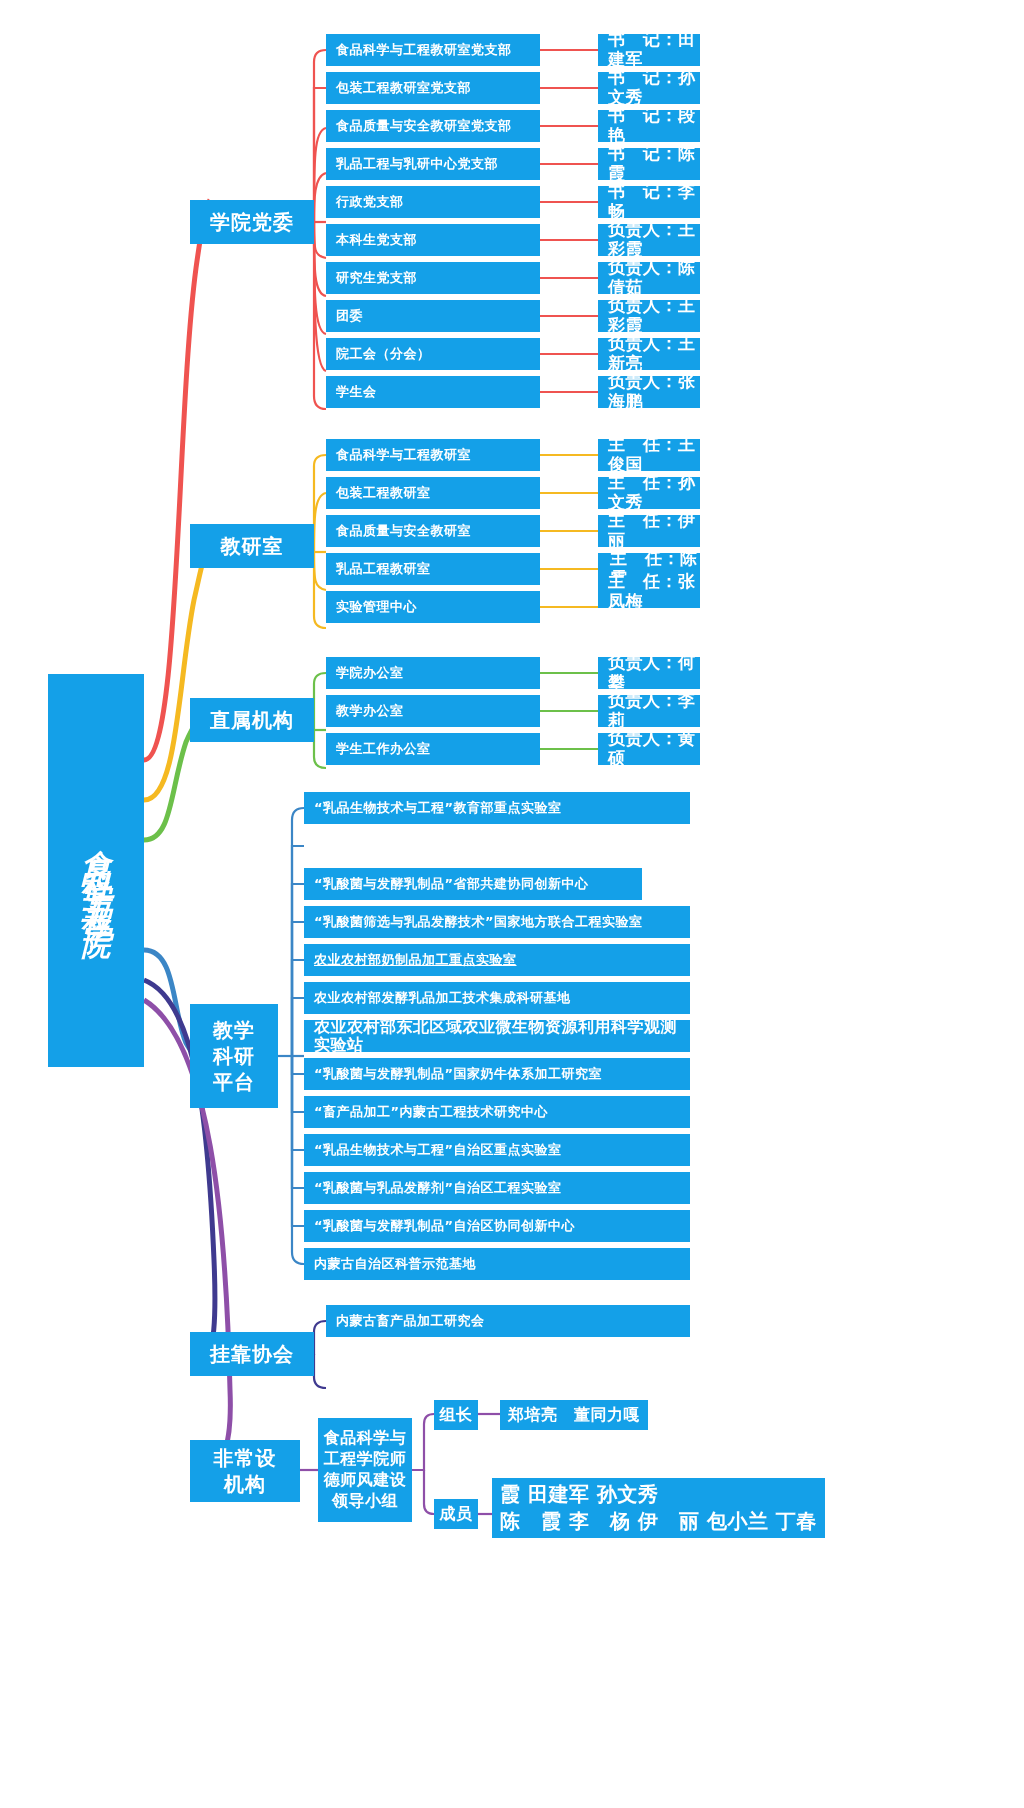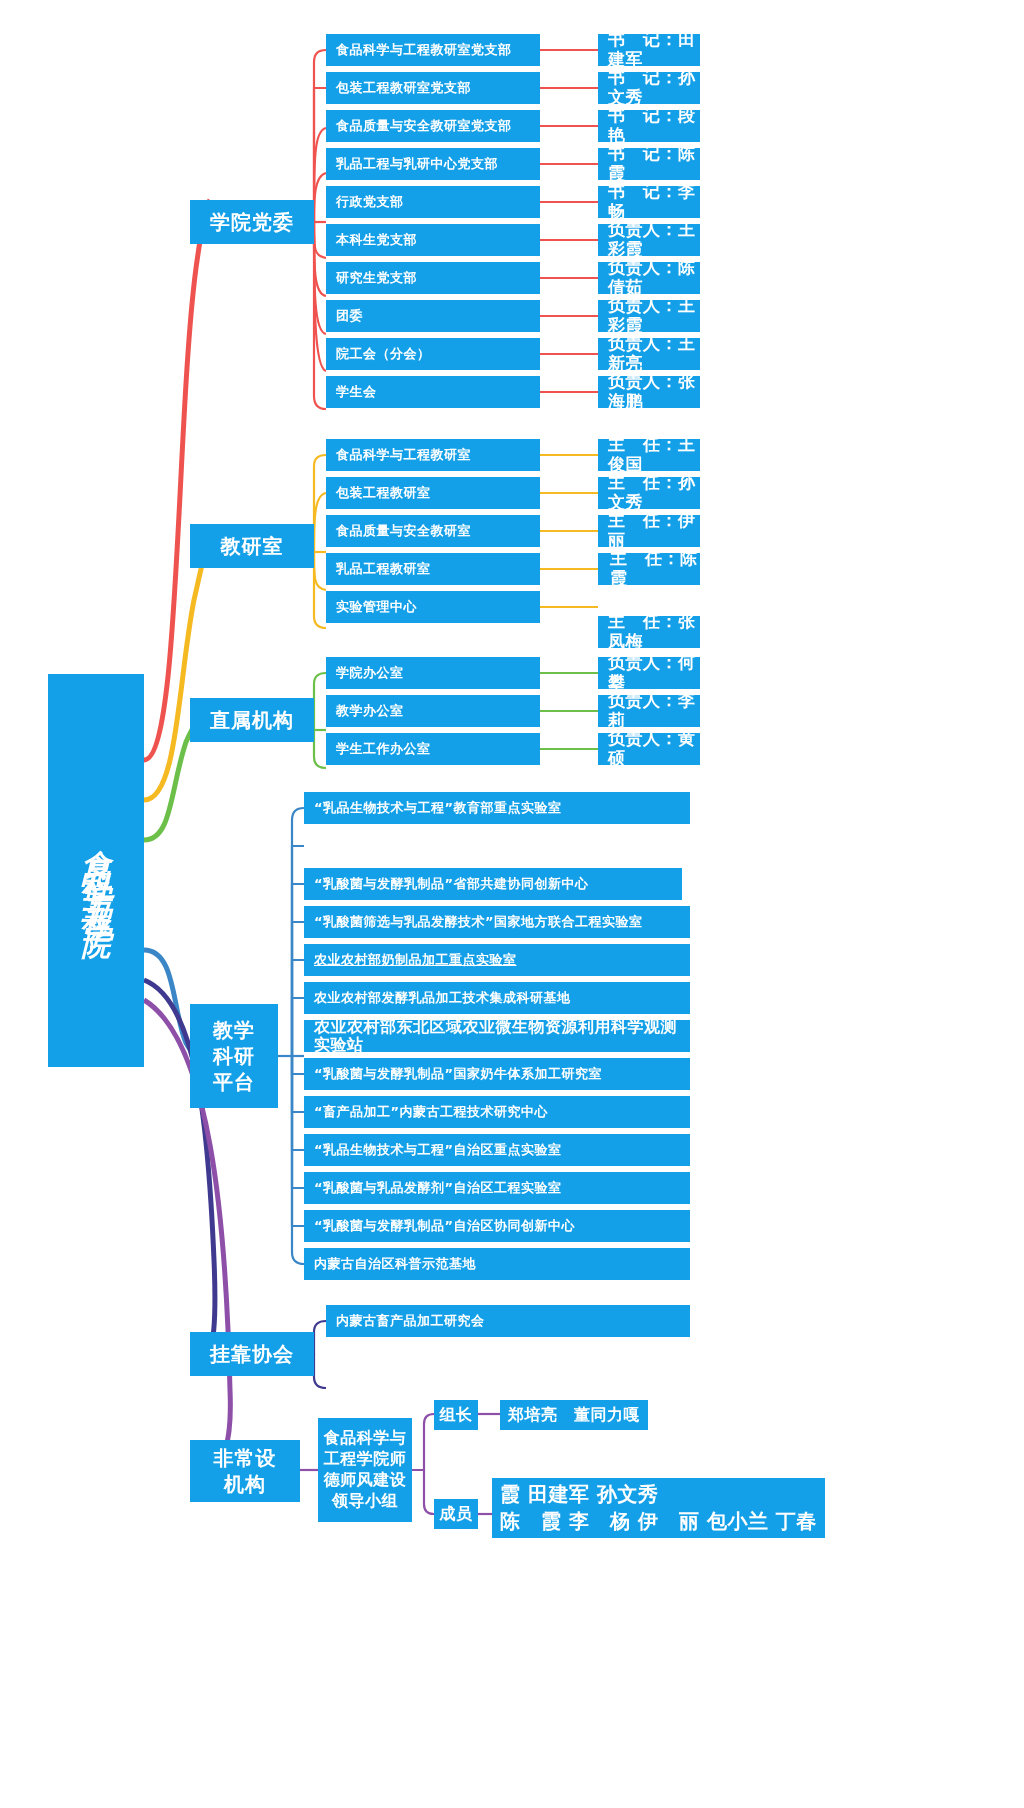--- a/index.html
+++ b/index.html
@@ -257,21 +257,21 @@
   <div class="node l2 left-text" style="left:326px;top:553px;width:214px;height:32px;">
     <span>乳品工程教研室</span>
     </div>
   <div class="node l3 left-text" style="left:598px;top:553px;width:102px;height:32px;padding-left:12px;">
     <span>主　任：陈　霞</span>
     </div>
 
   <div class="node l2 left-text" style="left:326px;top:591px;width:214px;height:32px;">
     <span>实验管理中心</span>
     </div>
-  <div class="node l3 left-text" style="left:598px;top:616px;width:102px;height:32px;">
+  <div class="node l3 left-text" style="left:598px;top:576px;width:102px;height:32px;">
     <span>主　任：张凤梅</span>
     </div>
 
   <div class="node branch-head" style="left:190px;top:698px;width:124px;height:44px;">
     <span>直属机构</span>
   </div>
 
   <div class="node l2 left-text" style="left:326px;top:657px;width:214px;height:32px;">
     <span>学院办公室</span>
     </div>
@@ -295,21 +295,21 @@
 
   <div class="node branch-head" style="left:190px;top:1004px;width:88px;height:104px;white-space:pre-line;line-height:1.3;">
     <span>教学
 科研
 平台</span>
   </div>
 
   <div class="node l2 left-text" style="left:304px;top:792px;width:386px;height:32px;">
     <span>“乳品生物技术与工程”教育部重点实验室</span>
     </div>
-  <div class="node l2 left-text" style="left:304px;top:868px;width:378px;height:32px;">
+  <div class="node l2 left-text" style="left:304px;top:868px;width:338px;height:32px;">
     <span>“乳酸菌与发酵乳制品”省部共建协同创新中心</span>
     </div>
   <div class="node l2 left-text" style="left:304px;top:906px;width:386px;height:32px;">
     <span>“乳酸菌筛选与乳品发酵技术”国家地方联合工程实验室</span>
     </div>
   <div class="node l2 left-text" style="left:304px;top:944px;width:386px;height:32px;text-decoration:underline;">
     <span>农业农村部奶制品加工重点实验室</span>
     </div>
   <div class="node l2 left-text" style="left:304px;top:982px;width:386px;height:32px;">
     <span>农业农村部发酵乳品加工技术集成科研基地</span>

